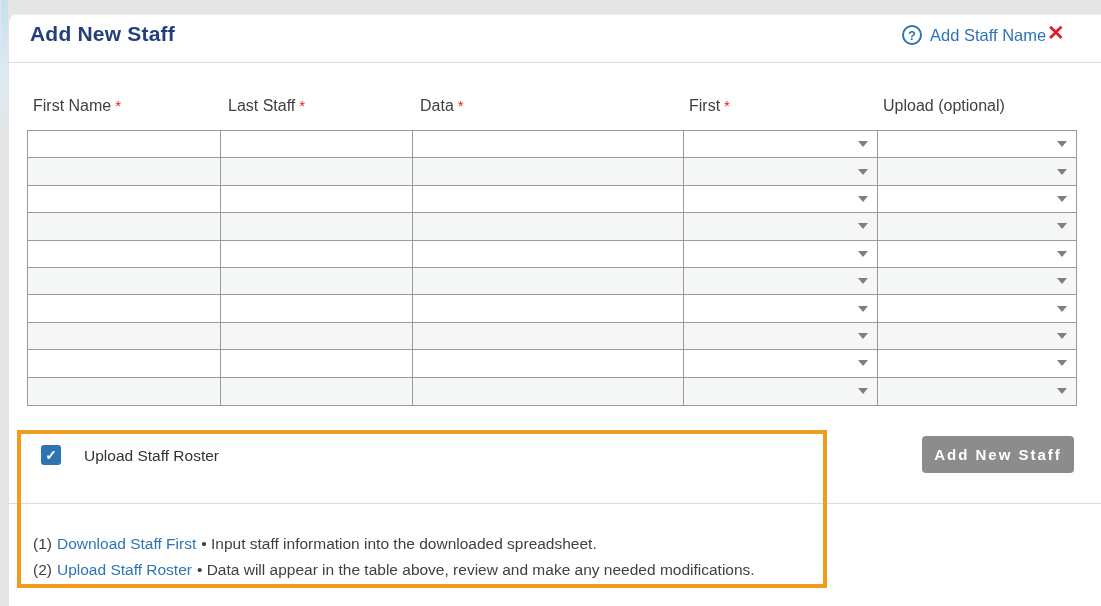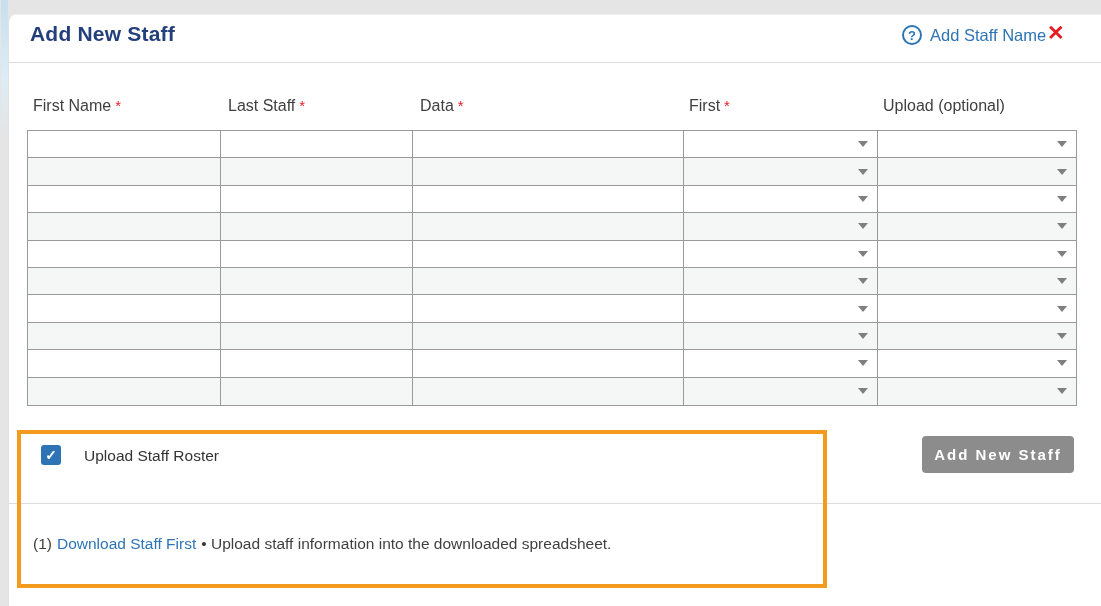--- a/index.html
+++ b/index.html
@@ -267,17 +267,20 @@
 
   <div class="bottom-divider"></div>
 
   <div class="upload-box"></div>
   <div class="checkbox">
     <span id="checkmark">✓</span>
   </div>
   <div class="checkbox-label">Upload Staff Roster</div>
 
   <div class="instr instr-1">
-    <span>(1)</span><span class="link">Download Staff First</span><span class="suffix">• Upload staff information into the downloaded spreadsheet.</span>
+    <span>(1)</span><span class="link">Download Staff First</span><span class="suffix">• Input staff information into the downloaded spreadsheet.</span>
+  </div>
+  <div class="instr instr-2">
+    <span>(2)</span><span class="link">Upload Staff Roster</span><span class="suffix">• Data will appear in the table above, review and make any needed modifications.</span>
   </div>
 
   <button class="add-btn">Add New Staff</button>
 </div>
 
 </body></html>

